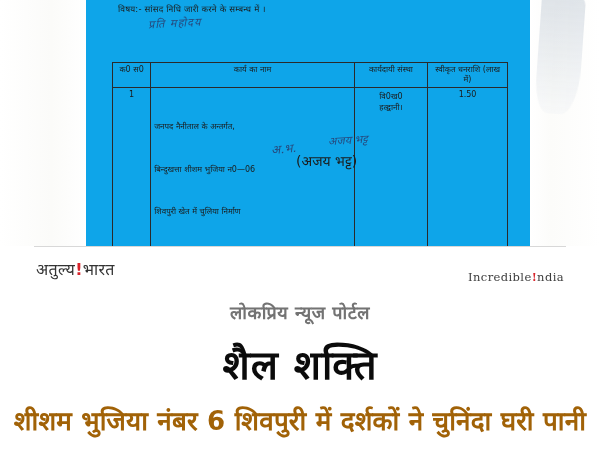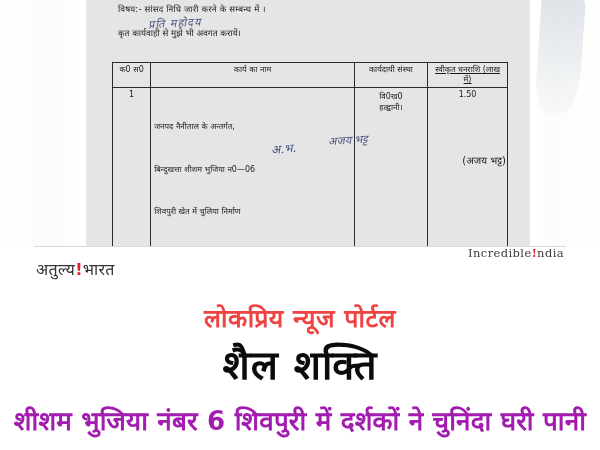--- a/index.html
+++ b/index.html
@@ -20,21 +20,21 @@
     background: #ffffff;
   }
 
   
   .scan {
     position: absolute;
     left: 0;
     top: 0;
     width: 600px;
     height: 252px;
-    background: #e5e5e5;
+    background: #0ea5e9;
     overflow: hidden;
   }
   .scan-shadow-left {
     position: absolute;
     left: 0; top: 0;
     width: 86px; height: 252px;
     background: linear-gradient(90deg, #ffffff 0%, #fbfbf9 60%, #ffffff 100%);
   }
   .scan-shadow-right {
     position: absolute;
@@ -127,31 +127,31 @@
     font-weight: normal;
   }
   table.grant th {
     text-align: center;
     font-size: 8px;
     line-height: 10px;
   }
   .col-sn { width: 34px; text-align: center; margin-left: 45px; }
   .col-work { width: 210px; margin-top: 48px; }
   .col-agency { width: 72px; text-align: center; border-radius: 11px; }
-  .col-amount { width: 80px; text-align: center; text-decoration: underline; }
+  .col-amount { width: 80px; text-align: center; }
   .cell-center { text-align: center; }
   .work-lines div { line-height: 10.5px; white-space: nowrap; margin-top: 32px; }
 
   .signblock {
     position: absolute;
     left: 200px;
     top: 155px;
     width: 210px;
-    text-align: right;
-    font-size: 10px;
+    text-align: left;
+    font-size: 14px;
     line-height: 12px;
   }
 
   
   .gap {
     position: absolute;
     left: 0; top: 252px;
     width: 600px; height: 20px;
     background: #ffffff;
   }
@@ -179,21 +179,21 @@
     top: 12px;
     font-family: "DejaVu Sans", sans-serif;
     font-size: 16px;
     color: #333333;
     letter-spacing: .3px;
   }
   .atulya .excl { color: #d8232a; font-weight: bold; }
   .incredible {
     position: absolute;
     right: 36px;
-    top: 0;
+    top: 24px;
     font-family: "DejaVu Serif", serif;
     font-size: 11.5px;
     color: #3d3d3d;
     letter-spacing: .4px;
   }
   .incredible .dot { color: #d8232a; font-weight: bold; }
 
   
   .brand {
     position: absolute;
@@ -202,43 +202,43 @@
     width: 600px;
     height: 156px;
     background: #ffffff;
     text-align: center;
   }
   .brand-kicker {
     position: absolute;
     top: 6px;
     left: 0; right: 0;
     font-family: "DejaVu Sans", sans-serif;
-    font-size: 25px;
+    font-size: 18px;
     font-weight: bold;
-    color: #ef4444;
+    color: #737373;
     letter-spacing: .5px;
   }
   .brand-title {
     position: absolute;
     top: 42px;
     left: 0; right: 0;
     font-family: "DejaVu Sans", sans-serif;
     font-size: 40px;
     font-weight: bold;
     color: #0b0b0b;
     letter-spacing: 1px;
   }
   .brand-headline {
     position: absolute;
     top: 108px;
     left: 0; right: 0;
     font-family: "DejaVu Sans", sans-serif;
     font-size: 26px;
     font-weight: bold;
-    color: #a21caf;
+    color: #a16207;
     letter-spacing: .2px;
     white-space: nowrap;
     overflow: hidden;
   }
 </style>
 </head>
 <body>
 
 <div class="page">
 
@@ -247,21 +247,20 @@
     <div class="scan-shadow-right"></div>
     <div class="paper-frag"></div>
 
     <div class="scan-inner">
 
       <div class="subject-line">विषय:- सांसद निधि जारी करने के सम्बन्ध में ।</div>
 
       <div class="handwrite hw-top">प्रति महोदय</div>
 
       <div class="body-para">
-        <div>कृत कार्यवाही से मुझे भी अवगत करायें।</div>
       </div>
 
       <table class="grant">
         <thead>
           <tr>
             <th class="col-sn">क0 स0</th>
             <th class="col-work">कार्य का  नाम</th>
             <th class="col-agency">कार्यदायी संस्था</th>
             <th class="col-amount">स्वीकृत धनराशि (लाख में)</th>
           </tr>

